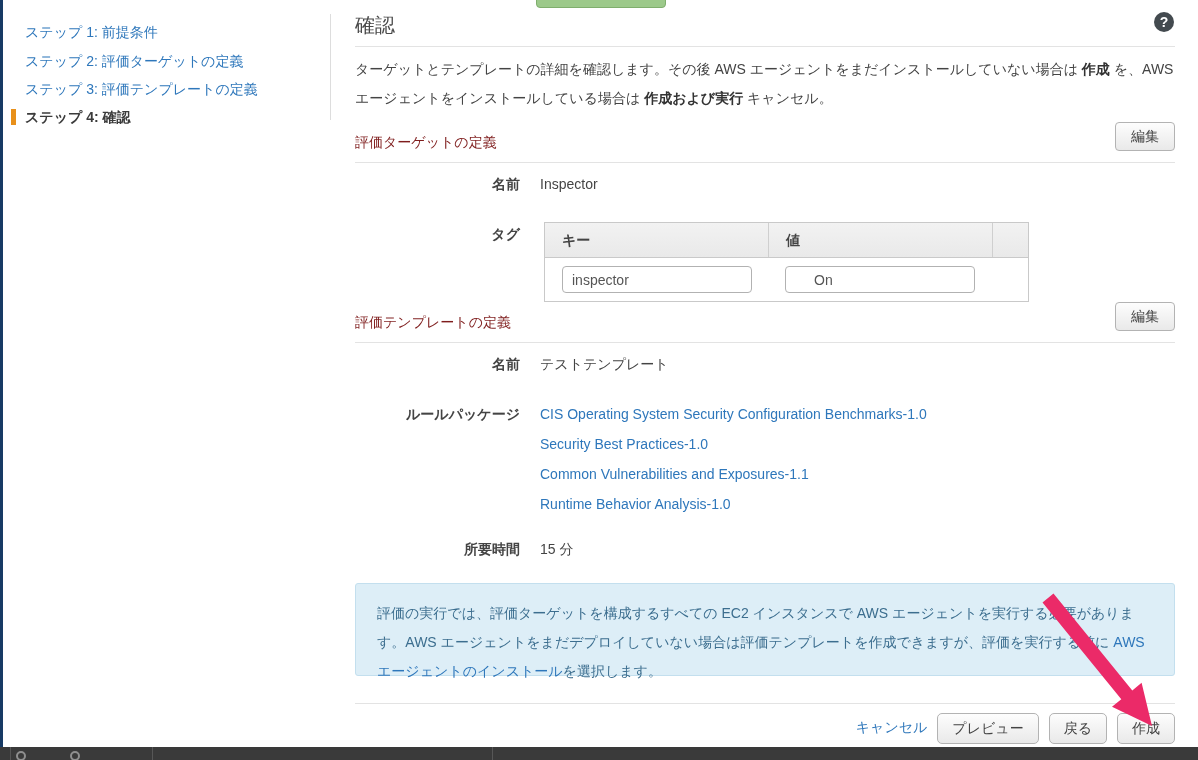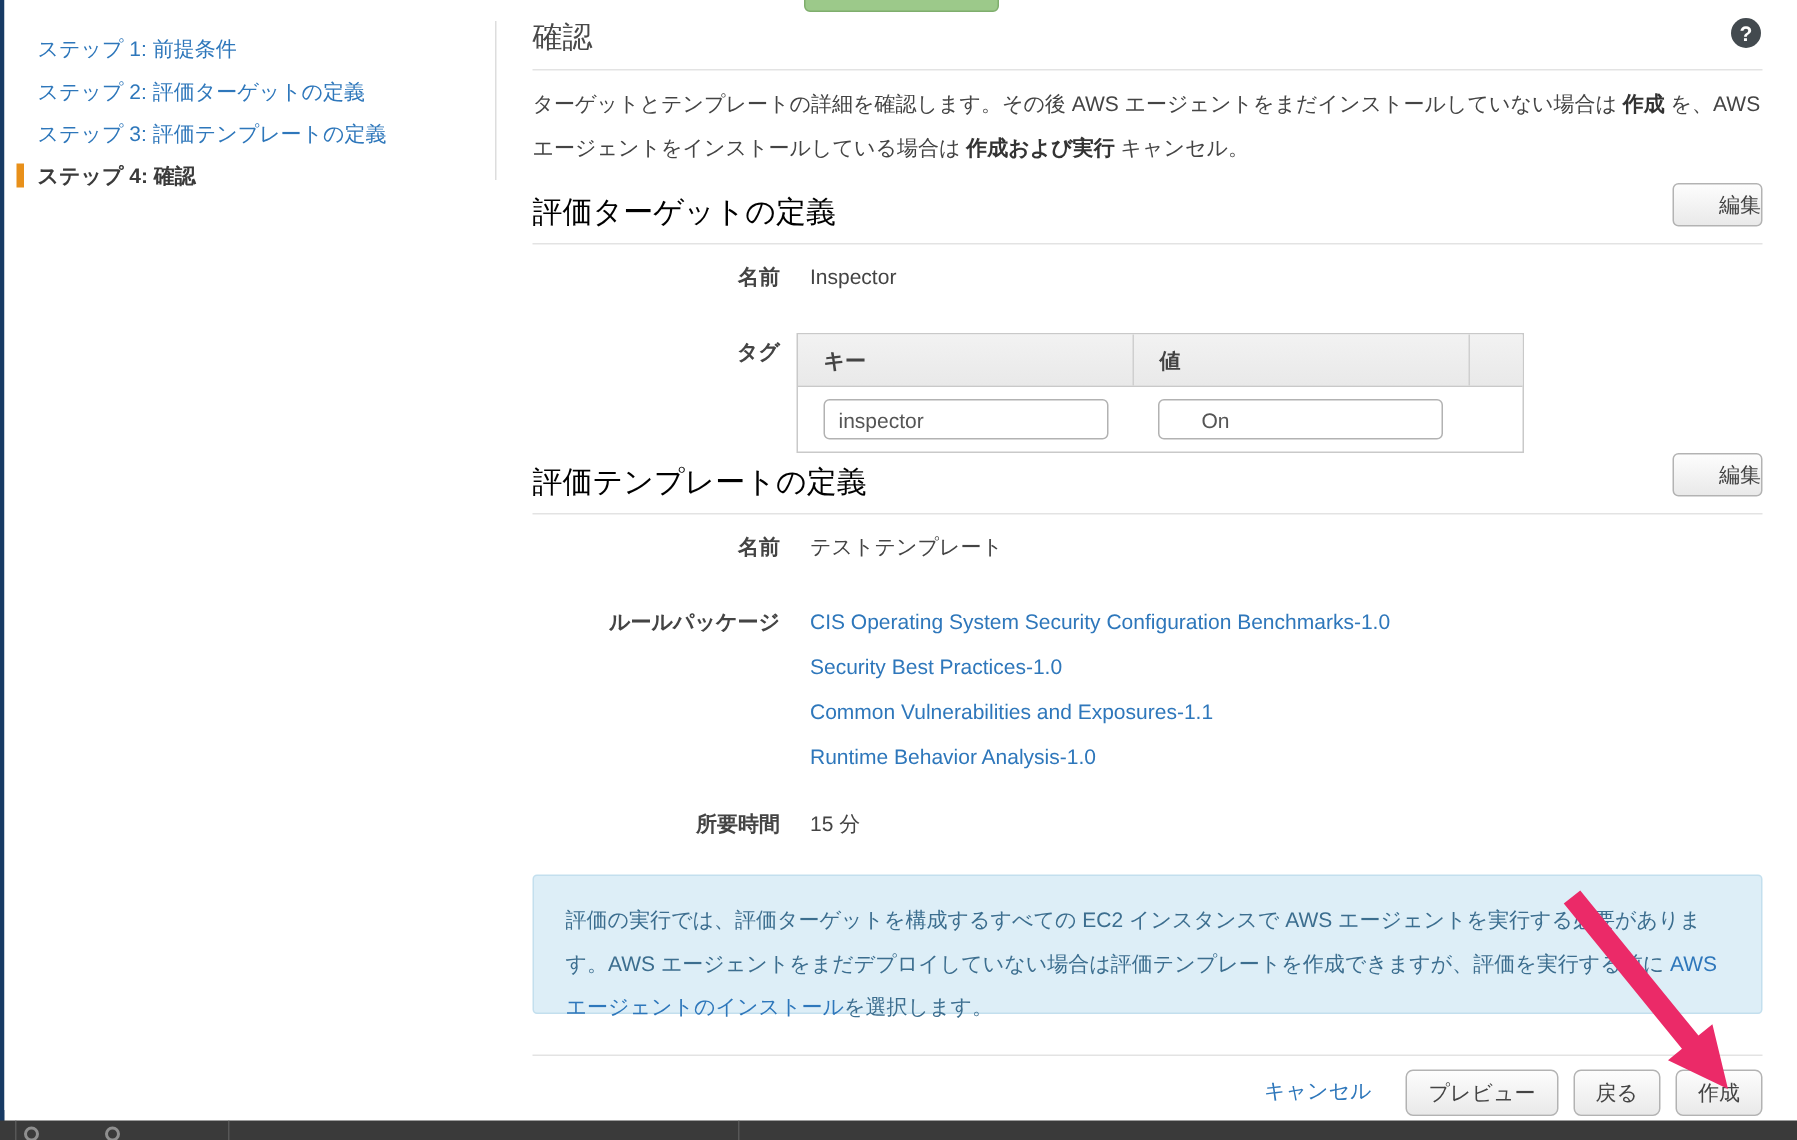--- a/index.html
+++ b/index.html
@@ -41,38 +41,38 @@
     position: absolute; right: 1px; top: 0; width: 20px; height: 20px; border-radius: 50%;
     background: #434a4f; color: #fff; font-size: 14px; font-weight: bold;
     text-align: center; line-height: 20px; cursor: pointer;
   }
 
   .page-desc { position: absolute; left: 0; top: 55px; width: 820px; font-size: 14px; line-height: 29px; color: #444; }
   .page-desc b { color: #333; }
 
   .section-header { position: absolute; left: 0; right: 0; height: 36px; border-bottom: 1px solid #e3e3e3; }
   .section-header.s1 { top: 127px; } .section-header.s2 { top: 307px; }
-  .section-title { font-size: 20px; color: #000000; line-height: 30px; }
+  .section-title { font-size: 14px; color: #7f1d1d; line-height: 30px; }
 
   .btn {
     display: inline-block; font-size: 14px; color: #444; text-align: center;
     background: linear-gradient(#fdfdfd, #e9e9e9); border: 1px solid #b3b3b3;
     border-radius: 4px; padding: 4px 13px; cursor: pointer; white-space: nowrap;
   }
-  .edit-btn { position: absolute; right: 0; top: -5px; width: 60px; height: 29px; padding: 4px 0; text-align: right; }
+  .edit-btn { position: absolute; right: 0; top: -5px; width: 60px; height: 29px; padding: 4px 0; }
 
   .row { position: absolute; left: 0; right: 0; }
   .row-label { position: absolute; left: 0; top: 0; width: 165px; text-align: right; font-weight: bold; font-size: 14px; color: #444; }
   .row-value { position: absolute; left: 185px; top: 0; font-size: 14px; color: #444; }
   .r-name1 { top: 176px; } .r-tags { top: 222px; } .r-name2 { top: 356px; }
   .r-rules { top: 406px; } .r-duration { top: 541px; }
   .r-tags .row-label { top: 4px; }
 
   
-  .tags-table { position: absolute; left: 176px; top: 0; width: 485px; border: 1px solid #c9c9c9; background: #fff; }
+  .tags-table { position: absolute; left: 189px; top: 0; width: 485px; border: 1px solid #c9c9c9; background: #fff; }
   .tags-head { display: flex; height: 35px; background: linear-gradient(#f2f2f2, #e9e9e9); border-bottom: 1px solid #c9c9c9; }
   .th-cell { font-size: 14px; font-weight: bold; color: #444; line-height: 35px; padding-left: 17px; }
   .th-key { width: 224px; border-right: 1px solid #cfcfcf; }
   .th-val { width: 224px; border-right: 1px solid #cfcfcf; }
   .th-extra { flex: 1; }
   .tags-body { display: flex; height: 43px; align-items: center; }
   .tag-input {
     width: 190px; height: 27px; border: 1px solid #b2b2b2; border-radius: 4px;
     font-family: "Liberation Sans", sans-serif; font-size: 14px; color: #555; padding: 0 9px; outline: none;
   }
@@ -84,21 +84,21 @@
   .info-box {
     position: absolute; left: 0; top: 583px; width: 820px; height: 93px;
     background: #ddeef7; border: 1px solid #c3dfee; border-radius: 3px;
     padding: 15px 21px 0 21px; font-size: 14px; line-height: 29px; color: #3c6e8f;
   }
   .info-box a { color: #2e77bb; text-decoration: none; cursor: pointer; }
 
   .footer-rule { position: absolute; left: 0; right: 0; top: 703px; height: 1px; background: #e3e3e3; }
 
   .actions { position: absolute; right: 0; top: 712px; height: 32px; display: flex; align-items: center; }
-  .cancel-link { font-size: 14px; color: #2e77bb; text-decoration: none; margin-right: 13px; cursor: pointer; text-align: center; }
+  .cancel-link { font-size: 14px; color: #2e77bb; text-decoration: none; cursor: pointer; text-align: center; }
   .actions .btn { height: 31px; padding: 6px 14px; margin-left: 10px; border-radius: 5px; }
 
   
   .footer-bar { position: absolute; left: 0; bottom: 0; width: 1198px; height: 13px; background: #3a3a3a; overflow: hidden; }
   .fb-sep { position: absolute; top: 0; width: 1px; height: 13px; background: #575757; }
   .fb-circle { position: absolute; top: 4px; width: 10px; height: 10px; border: 2px solid #8f8f8f; border-radius: 50%; background: transparent; }
 
   
   .arrow-overlay { position: absolute; left: 0; top: 0; width: 1198px; height: 760px; pointer-events: none; z-index: 60; }
   .arrow-overlay polygon { fill: #eb2a68; }

